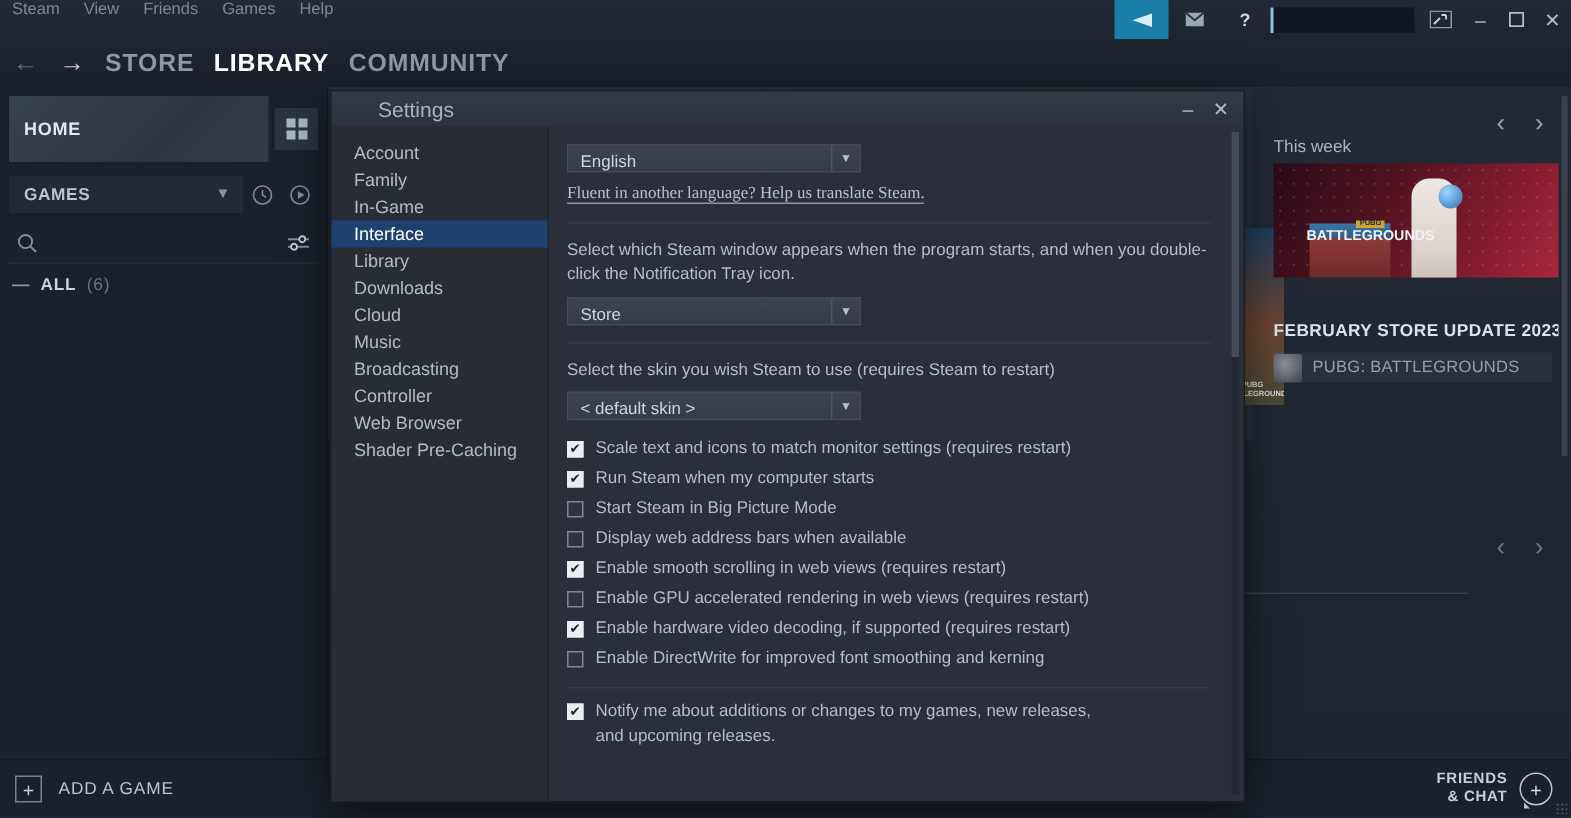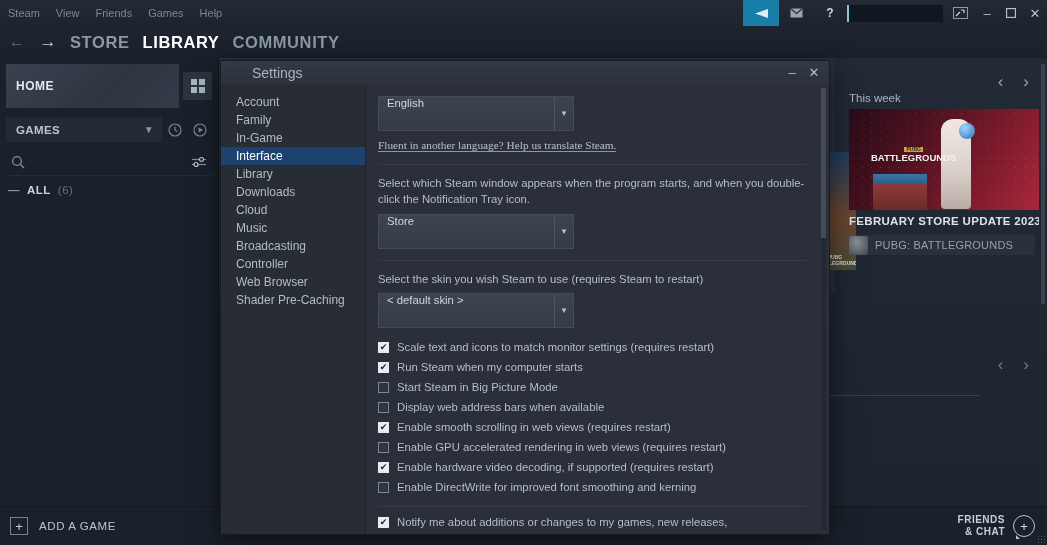--- a/index.html
+++ b/index.html
@@ -14,21 +14,21 @@
     position: relative;
     width: 1047px; height: 545px;
     background: linear-gradient(180deg, #1f2630 0%, #1b222c 40%, #181e27 100%);
     overflow: hidden;
   }
 
   
   .menubar {
     position: absolute; top: 0; left: 0; right: 0; height: 26px;
     background: linear-gradient(180deg, #232a35 0%, #1d242e 100%);
-    display: flex; align-items: center;
+    display: flex; align-items: flex-start;
   }
   .menubar .items { display: flex; gap: 16px; padding-left: 8px; }
   .menubar .mi {
     font-size: 11px; color: #7d8793; cursor: default;
   }
 
   .tb-right {
     position: absolute; right: 0; top: 0; height: 26px;
     display: flex; align-items: center;
   }
@@ -154,21 +154,21 @@
   }
   .news-arrows {
     position: absolute; right: 10px; top: 14px;
     display: flex; gap: 20px; color: #9aa6b3; font-size: 17px;
   }
   .news-week {
     position: absolute; left: 10px; top: 34px;
     font-size: 11.5px; color: #a9b5c1;
   }
   .news-card {
-    position: absolute; left: 10px; top: 51px; right: 0; height: 101px;
+    position: absolute; left: 10px; top: 51px; right: 0; height: 76px;
     background: linear-gradient(120deg, #2a0b18 0%, #4e1220 35%, #7e1b2c 70%, #a8273b 100%);
     overflow: hidden;
   }
   .news-card .dots {
     position: absolute; inset: 0;
     background-image: radial-gradient(circle, rgba(255,190,190,.5) 0.6px, transparent 0.7px);
     background-size: 9px 9px;
     opacity: .4;
   }
   .news-card .pubglogo {
@@ -300,24 +300,24 @@
     flex: 1; position: relative;
     background: #2a2f39;
     padding: 12px 22px 0 12px;
     overflow: hidden;
   }
   .sec-label {
     font-size: 11.3px; color: #b4bec9; line-height: 1.45;
     margin-bottom: 6px;
   }
   .sel-box {
-    width: 196px; height: 35px;
+    width: 196px; height: 19px;
     background: linear-gradient(180deg, #3e444f 0%, #363c46 100%);
     border: 1px solid #454c57;
-    display: flex; align-items: flex-start;
+    display: flex; align-items: flex-end;
     font-size: 11.3px; color: #cdd6df;
     padding-left: 8px; position: relative;
   }
   .sel-box .arrowbox {
     position: absolute; right: 0; top: 0; bottom: 0; width: 19px;
     border-left: 1px solid #4e5663;
     display: flex; align-items: center; justify-content: center;
     color: #b7c1cc; font-size: 8px;
   }
   .link {

